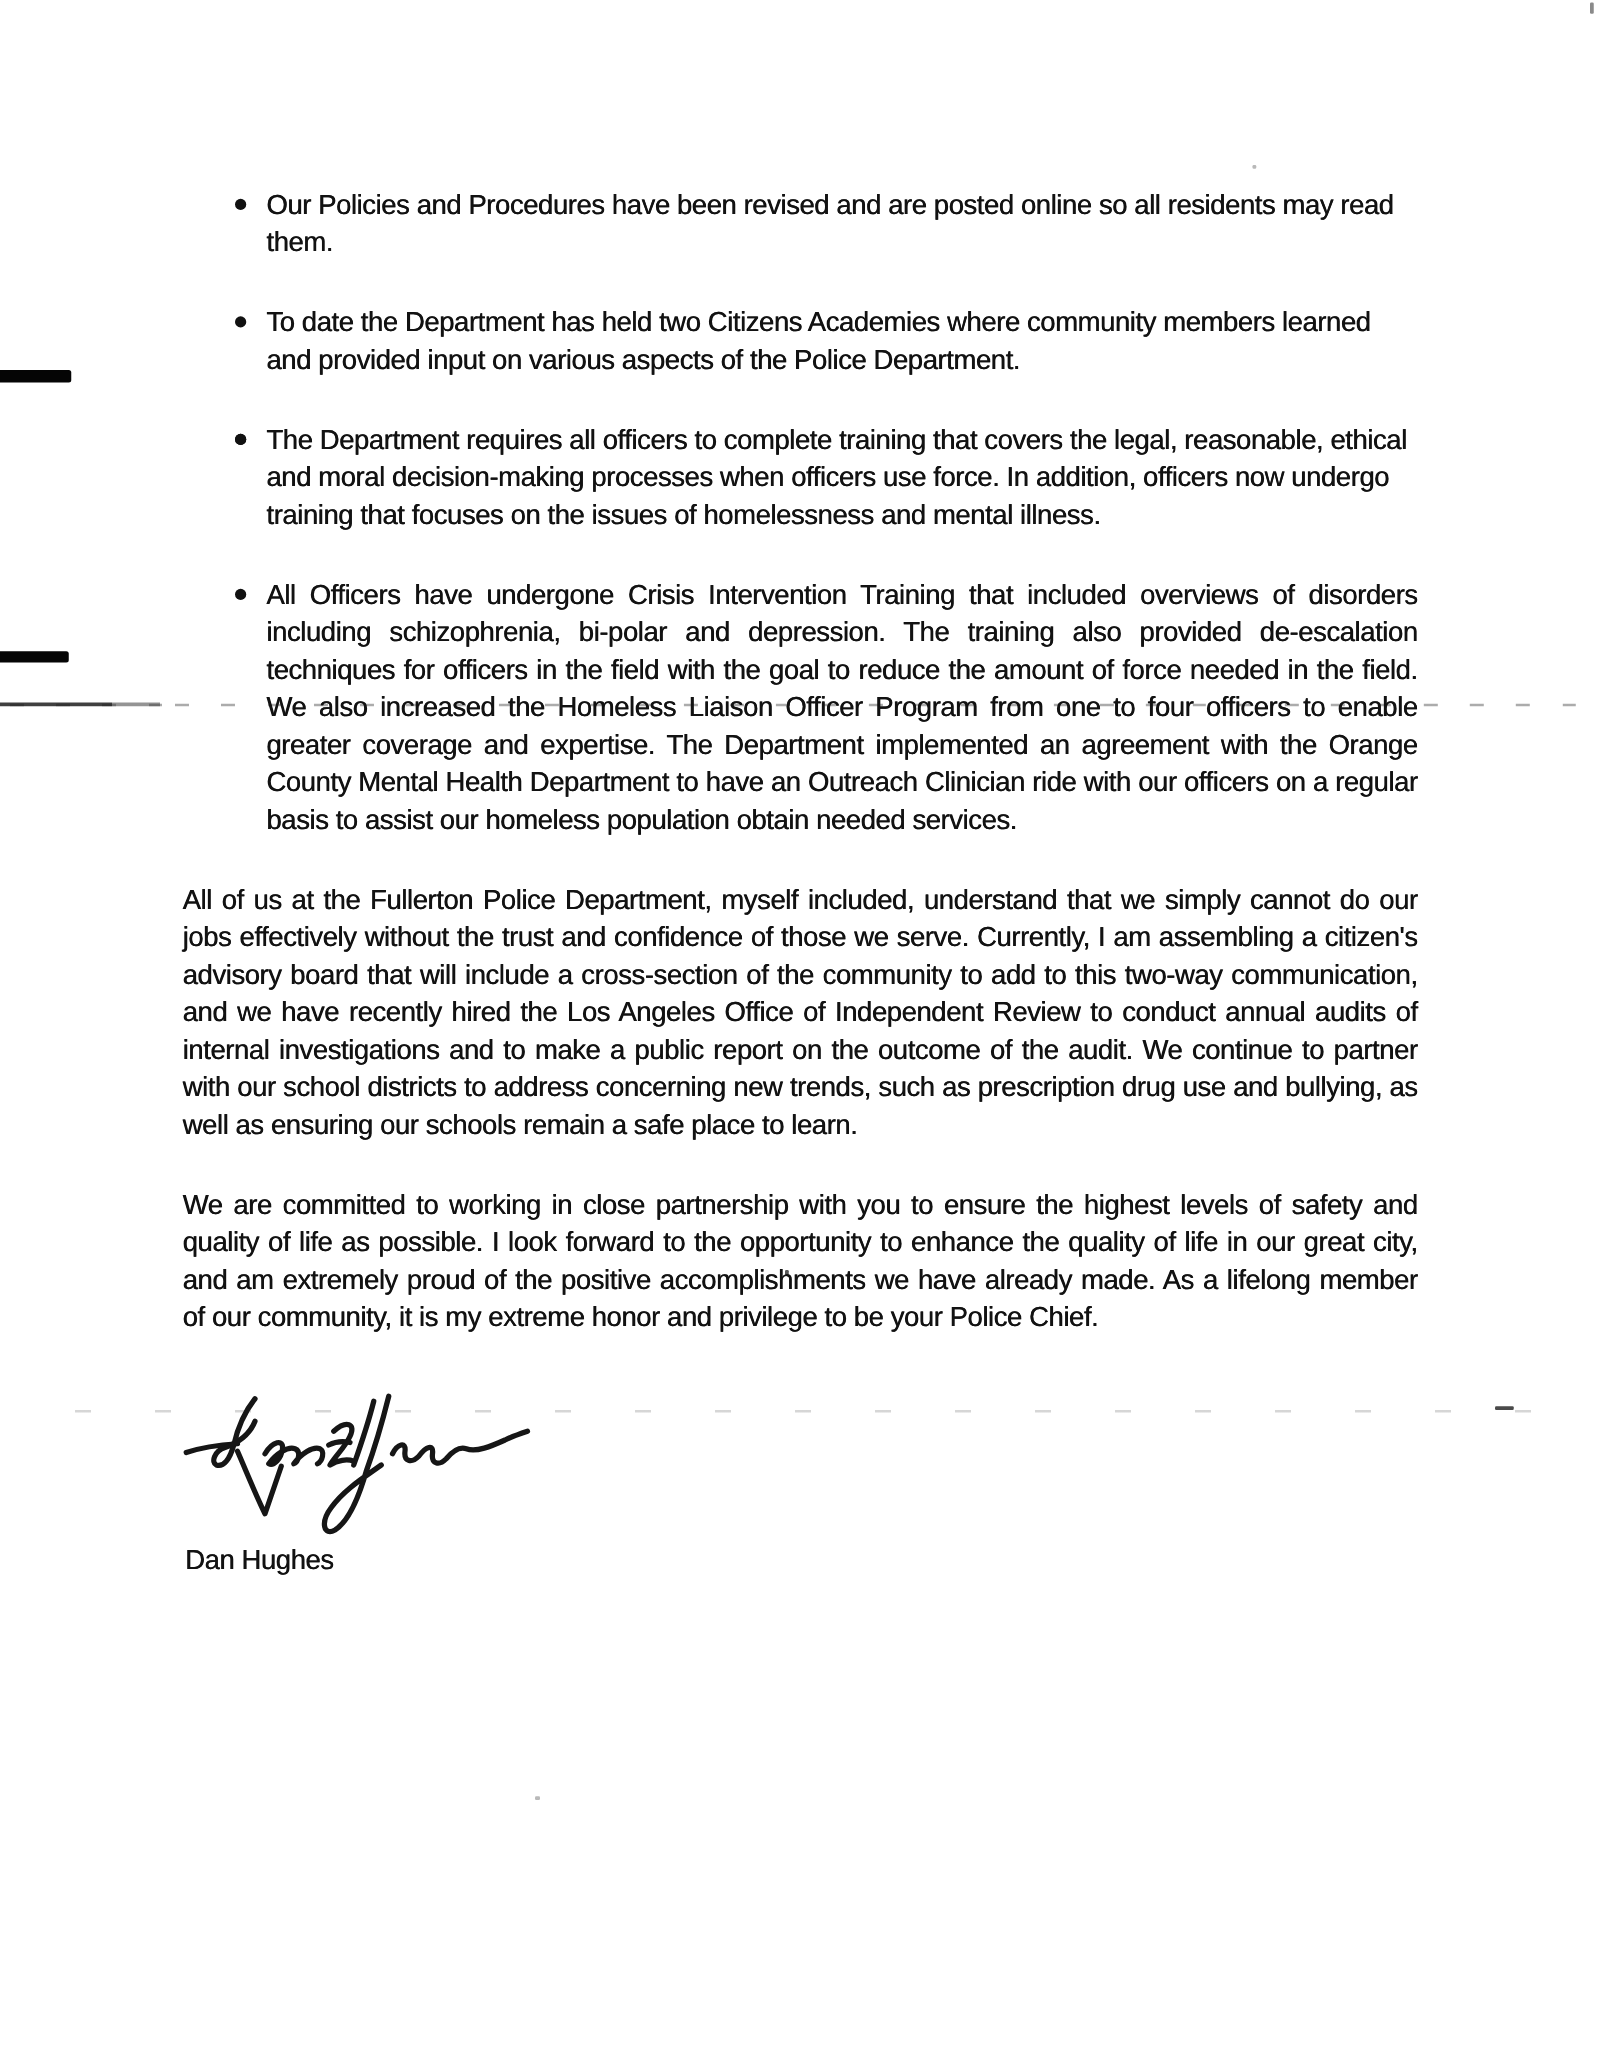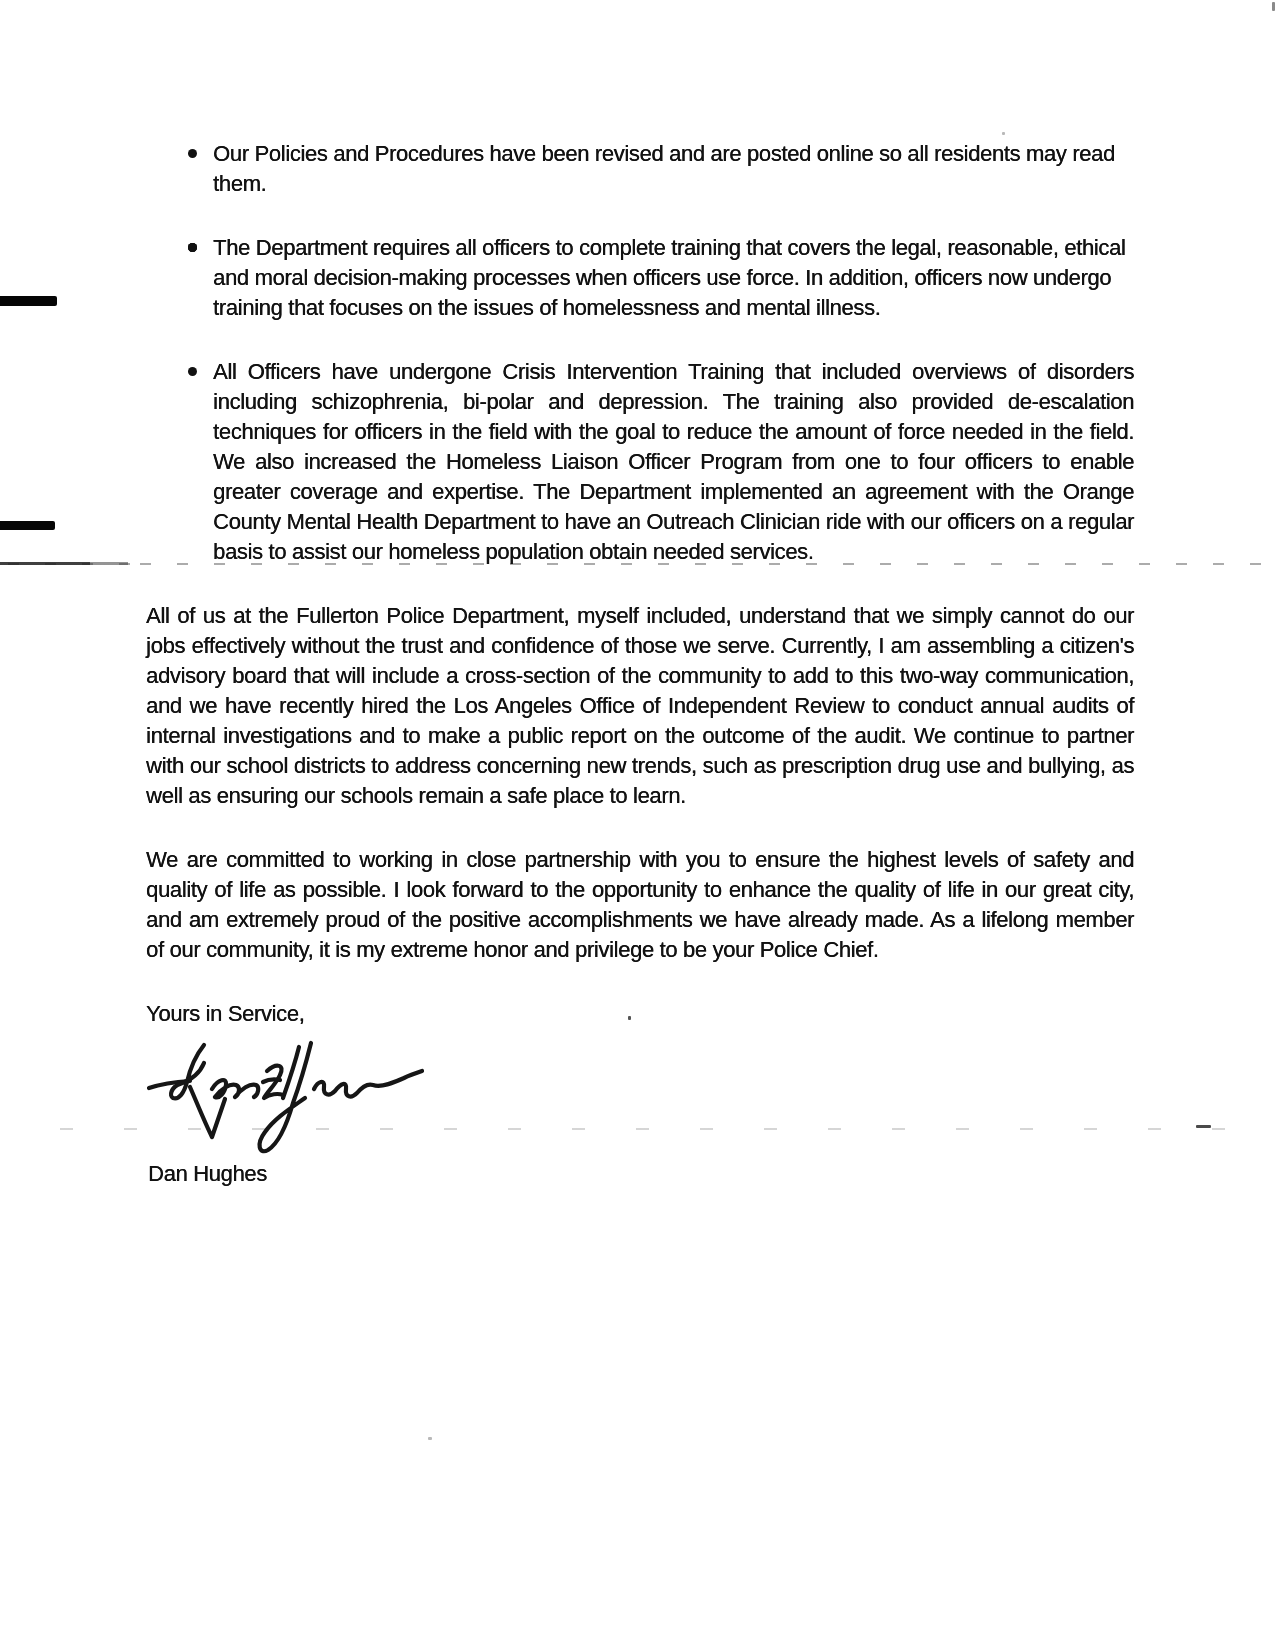--- a/index.html
+++ b/index.html
@@ -16,21 +16,21 @@
     overflow: hidden;
   }
   .page {
     position: absolute;
     inset: 0;
     background: #ffffff;
   }
   .content {
     position: absolute;
     left: 146px;
-    top: 139px;
+    top: 149px;
     width: 988px;
     font-size: 22px;
     line-height: 30px;
     letter-spacing: -0.35px;
     text-shadow: 0.35px 0 0 currentColor; 
   }
   ul.bullets {
     list-style: none;
     margin: 0;
     padding: 0;
@@ -127,39 +127,39 @@
 
   <div class="content">
 
     <ul class="bullets">
       <li class="bullet-item">
         <span class="dot"></span>
         <span>Our Policies and Procedures have been revised and are posted online so all residents may read them.</span>
       </li>
       <li class="bullet-item">
         <span class="dot"></span>
+        <span>To date the Department has held two Citizens Academies where community members learned and provided input on various aspects of the Police Department.</span>
       </li>
       <li class="bullet-item">
         <span class="dot"></span>
       </li>
       <li class="bullet-item">
         <span class="dot"></span>
         <span>The Department requires all officers to complete training that covers the legal, reasonable, ethical and moral decision-making processes when officers use force. In addition, officers now undergo training that focuses on the issues of homelessness and mental illness.</span>
       </li>
       <li class="bullet-item justified">
         <span class="dot"></span>
         <span>All Officers have undergone Crisis Intervention Training that included overviews of disorders including schizophrenia, bi-polar and depression. The training also provided de-escalation techniques for officers in the field with the goal to reduce the amount of force needed in the field. We also increased the Homeless Liaison Officer Program from one to four officers to enable greater coverage and expertise.  The Department implemented an agreement with the Orange County Mental Health Department to have an Outreach Clinician ride with our officers on a regular basis to assist our homeless population obtain needed services.</span>
       </li>
     </ul>
 
     <p class="para">All of us at the Fullerton Police Department, myself included, understand that we simply cannot do our jobs effectively without the trust and confidence of those we serve. Currently, I am assembling a citizen's advisory board that will include a cross-section of the community to add to this two-way communication, and we have recently hired the Los Angeles Office of Independent Review to conduct annual audits of internal investigations and to make a public report on the outcome of the audit. We continue to partner with our school districts to address concerning new trends, such as prescription drug use and bullying, as well as ensuring our schools remain a safe place to learn.</p>
 
     <p class="para">We are committed to working in close partnership with you to ensure the highest levels of safety and quality of life as possible.  I look forward to the opportunity to enhance the quality of life in our great city, and am extremely proud of the positive accomplishments we have already made. As a lifelong member of our community, it is my extreme honor and privilege to be your Police Chief.</p>
 
-    <p class="closing">Yours in Service,</p>
 
     <div class="sigblock">
       <svg width="280" height="135" viewBox="0 0 280 135" fill="none" stroke="#161616" stroke-width="4.2" stroke-linecap="round" stroke-linejoin="round">
 
         <path d="M3,51 C15,47 28,45 44,44"></path>
 
         <path d="M58,8 C50,18 44,32 41,45 C38,56 33,63 27,61 C23,59 25,50 34,47 C45,43 54,36 58,26"></path>
         <path d="M44,50 C51,66 59,86 66,100 L79,62"></path>
 
         <path d="M66,52 C72,42 81,40 80,48 C79,56 73,62 69,60 C75,52 84,46 90,48 C95,50 93,58 89,60 C95,52 104,46 110,48 C114,50 112,58 108,60"></path>

